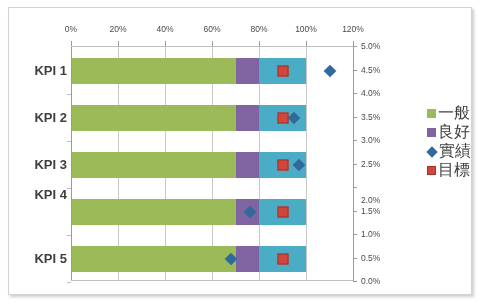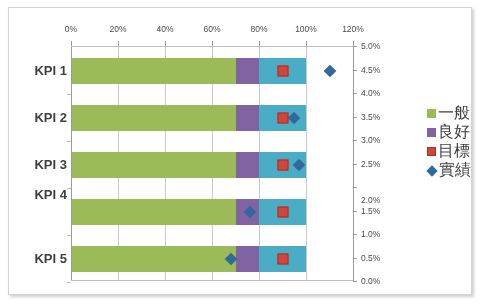--- a/index.html
+++ b/index.html
@@ -280,22 +280,22 @@
   <div id="legend">
       <div class="legend-row">
         <span class="legend-swatch" style="background: rgb(155, 187, 89);"></span>
         <span class="legend-text">一般</span>
       </div>
       <div class="legend-row">
         <span class="legend-swatch" style="background: rgb(128, 100, 162);"></span>
         <span class="legend-text">良好</span>
       </div>
       <div class="legend-row">
+        <span class="legend-swatch diamond-sw" style="background: rgb(49, 105, 156);"></span>
+        <span class="legend-text">實績</span>
+      </div>
+      <div class="legend-row">
         <span class="legend-swatch square-sw" style="background: rgb(209, 69, 59);"></span>
         <span class="legend-text">目標</span>
       </div>
-      <div class="legend-row">
-        <span class="legend-swatch diamond-sw" style="background: rgb(49, 105, 156);"></span>
-        <span class="legend-text">實績</span>
-      </div>
     </div>
 
 </div>
 
 </body></html>

